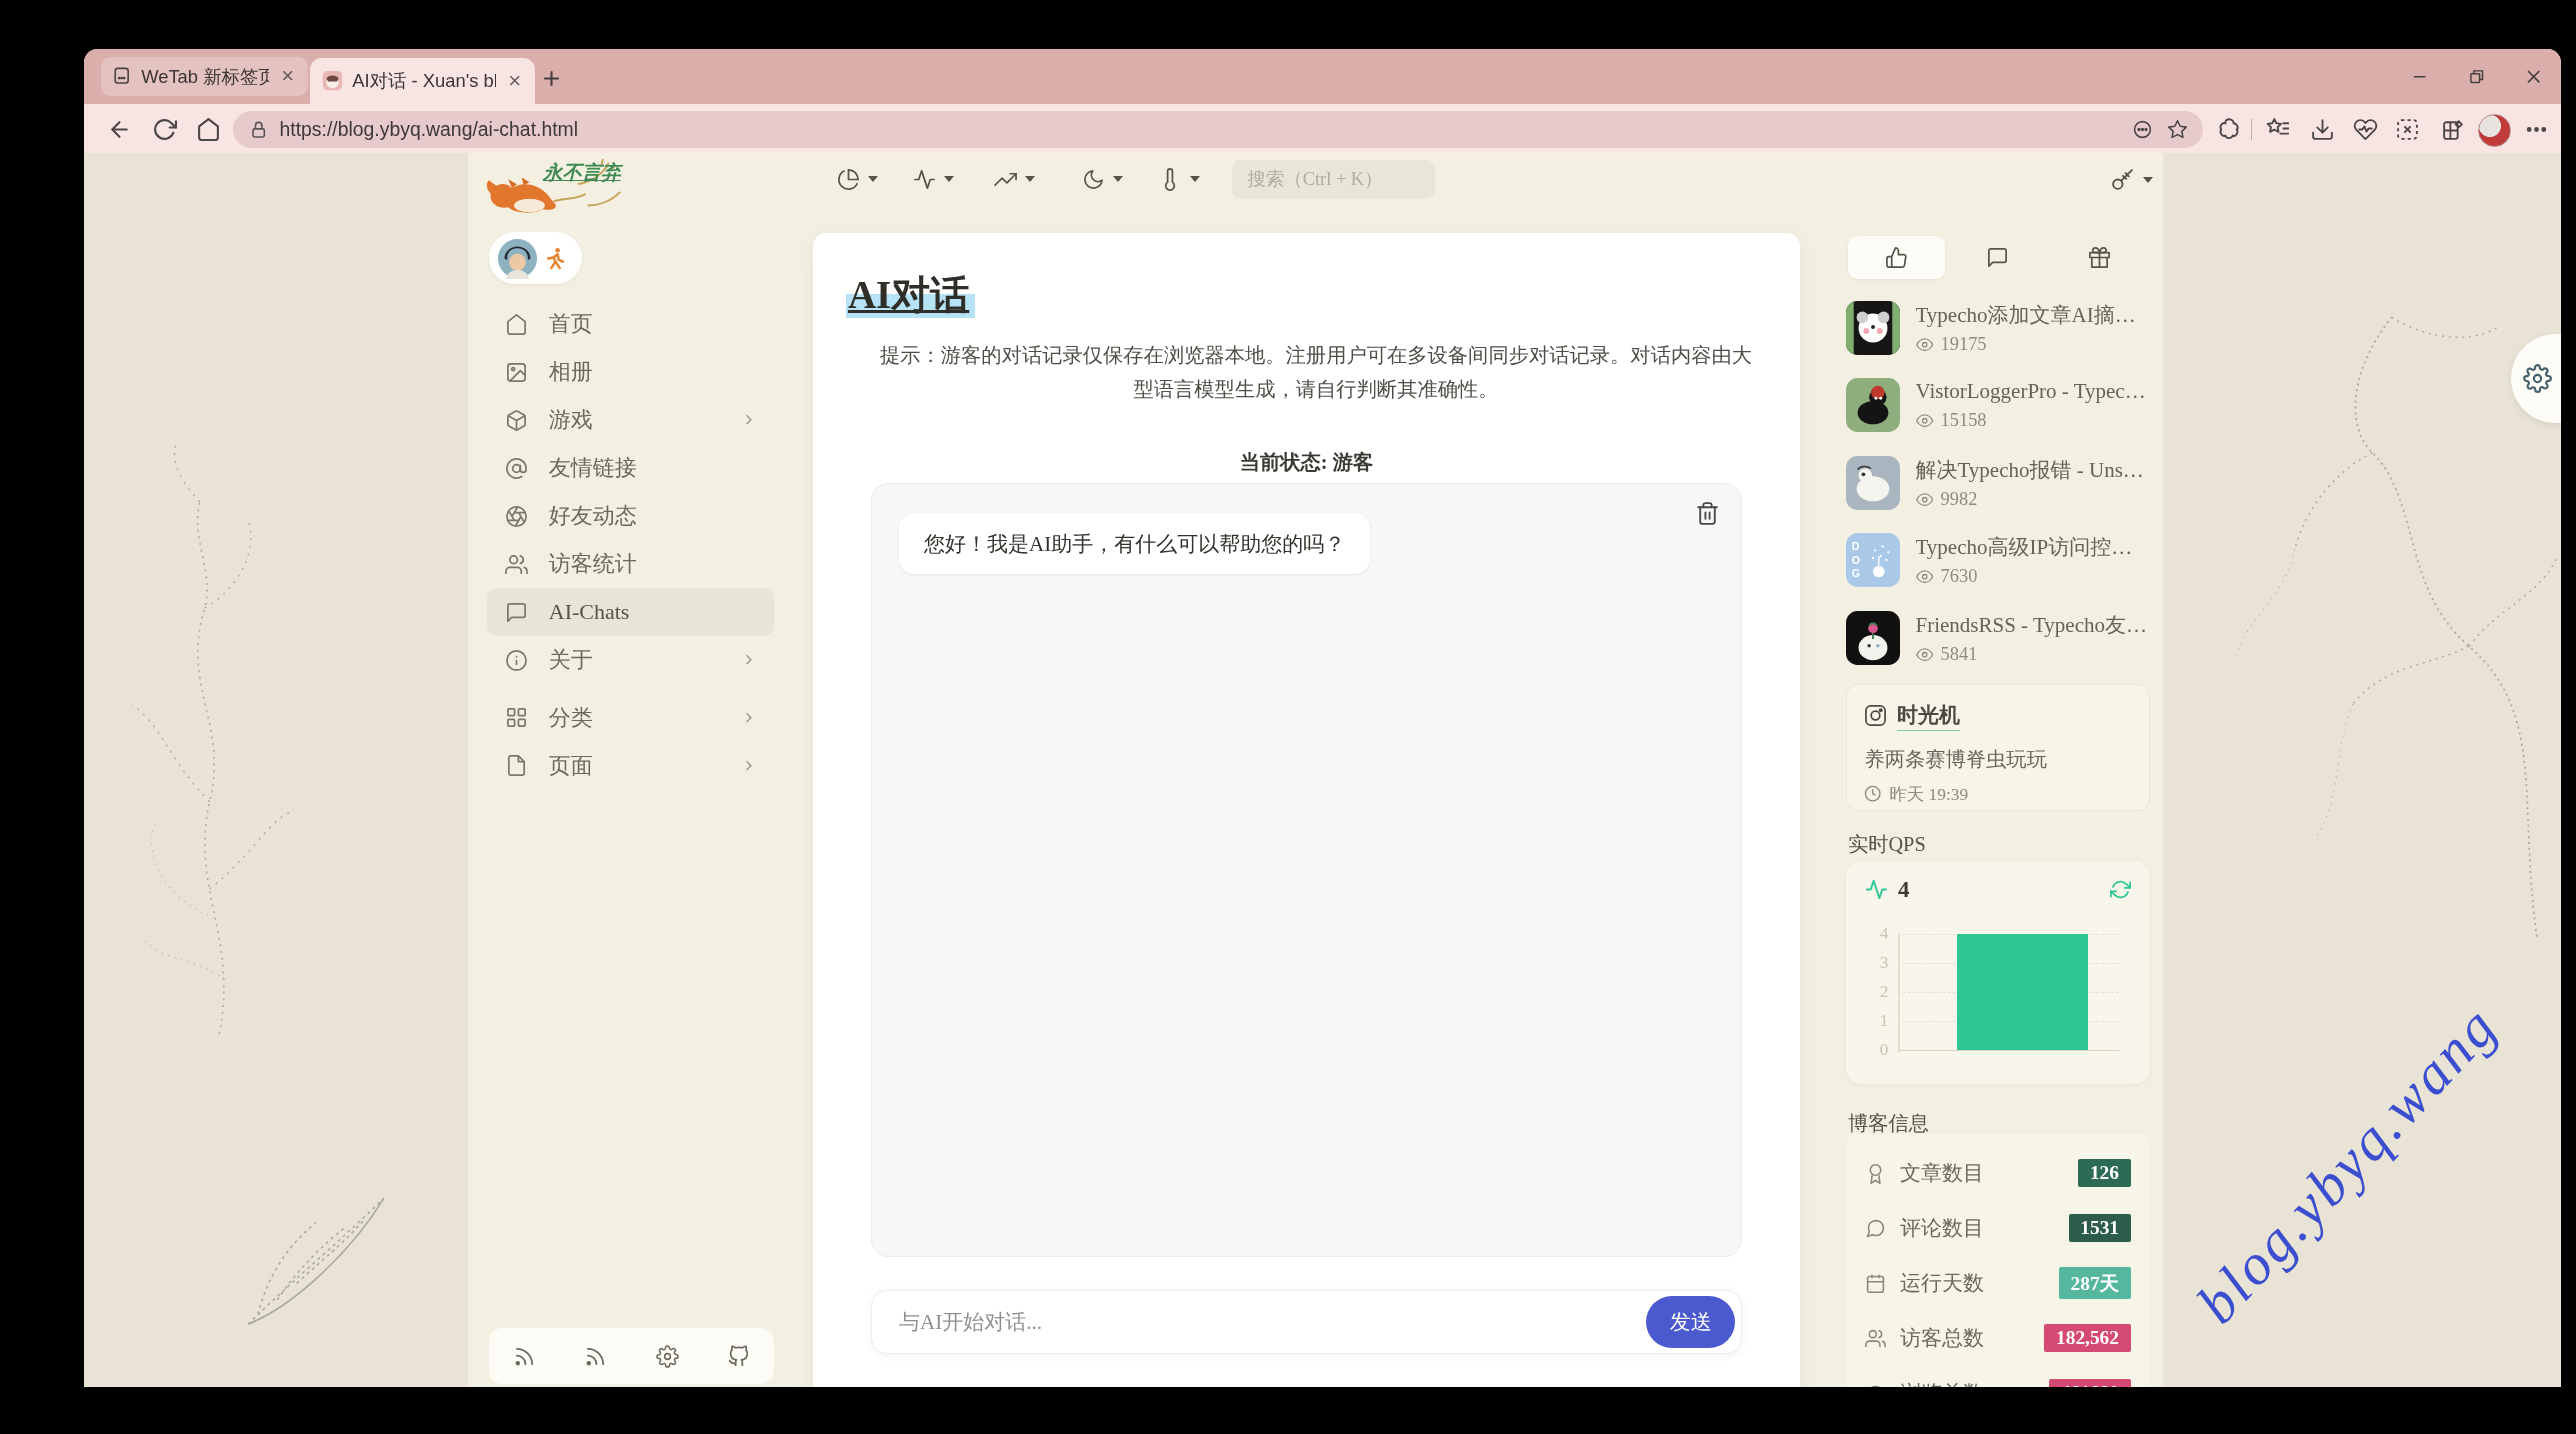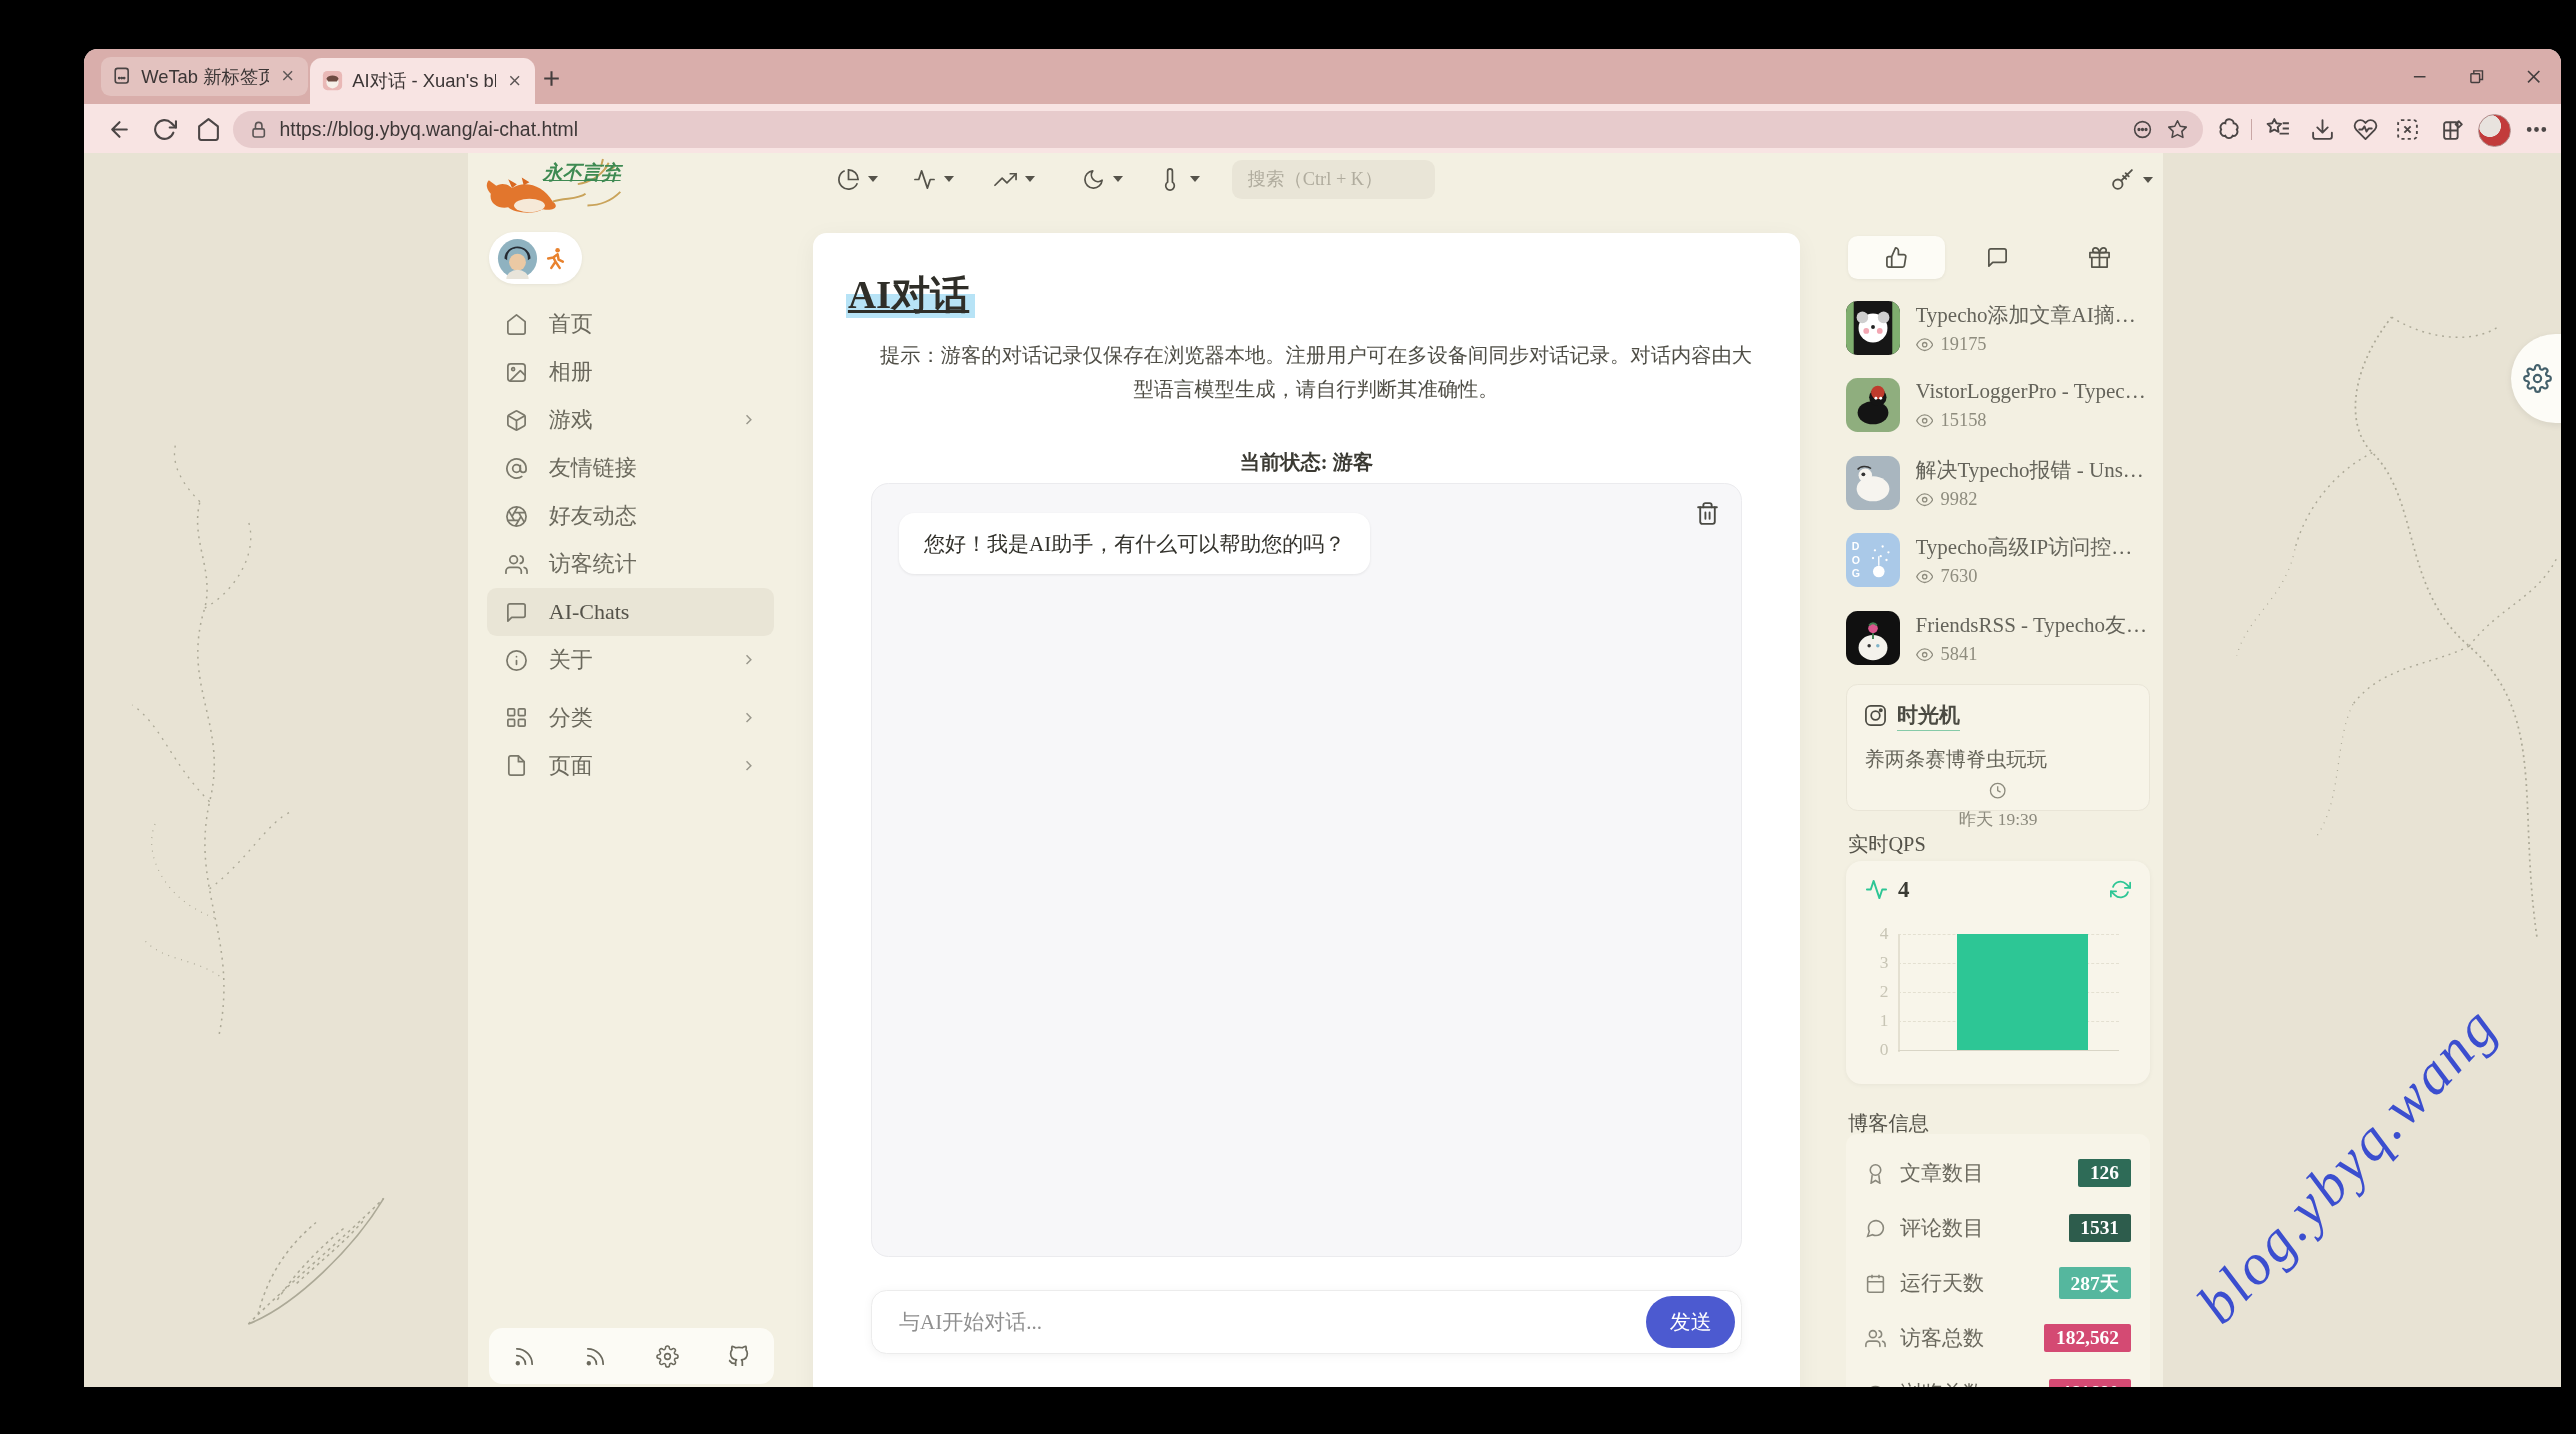--- a/index.html
+++ b/index.html
@@ -91,21 +91,21 @@
   .thumb{width:54px;height:54px;border-radius:11.6px;flex:0 0 auto;overflow:hidden;}
   .acol{min-width:0;}
   .atitle{font-size:21px;color:#64635a;white-space:nowrap;overflow:hidden;text-overflow:ellipsis;}
   .aviews{display:flex;align-items:center;gap:7.7px;color:#8e8c7e;font-size:18.4px;margin-top:5.8px;}
   .aviews .eic{width:17.4px;height:17.4px;}
   .tlcard{position:absolute;left:0;top:449px;width:304px;height:127px;background:#f7f4e8;border:1px solid #e9e5d7;
           border-radius:11.6px;box-sizing:border-box;padding:15.5px 17.4px;}
   .tlhead{display:flex;align-items:center;gap:9.7px;font-size:21px;font-weight:bold;color:#4b4a42;}
   .tlhead .t{border-bottom:1.9px solid #86caa8;padding-bottom:1.9px;}
   .tltext{margin-top:13.5px;font-size:20.3px;color:#66655a;}
-  .tltime{margin-top:8.7px;display:flex;align-items:center;gap:7.7px;color:#8c8a7d;font-size:17.4px;flex-direction:column;}
+  .tltime{margin-top:8.7px;display:flex;align-items:center;gap:7.7px;color:#8c8a7d;font-size:17.4px;}
   .seclabel{position:absolute;left:1.9px;font-size:20.3px;color:#55534a;}
   .qpscard{position:absolute;left:0;top:626px;width:304px;height:223px;background:#f8f5ea;border-radius:15.5px;
            box-shadow:0 1px 4.8px rgba(0,0,0,.05);box-sizing:border-box;padding:15.5px 19.4px;}
   .qpshead{display:flex;align-items:center;gap:9.7px;}
   .qpsval{font-size:23px;font-weight:bold;color:#3a3a33;}
   .qpsrefresh{margin-left:auto;width:21px;height:21px;color:#2dc695;}
   .qchart{position:absolute;left:19.4px;top:60px;width:265px;height:141px;}
   .gline{position:absolute;left:33px;width:221px;border-top:1.9px dashed #e4e0d1;}
   .gline.base{border-top:1.9px solid #d9d5c6;}
   .gtick{position:absolute;left:0;width:23px;text-align:right;font-size:17.4px;color:#c8c5b5;transform:translateY(-10.6px);}

